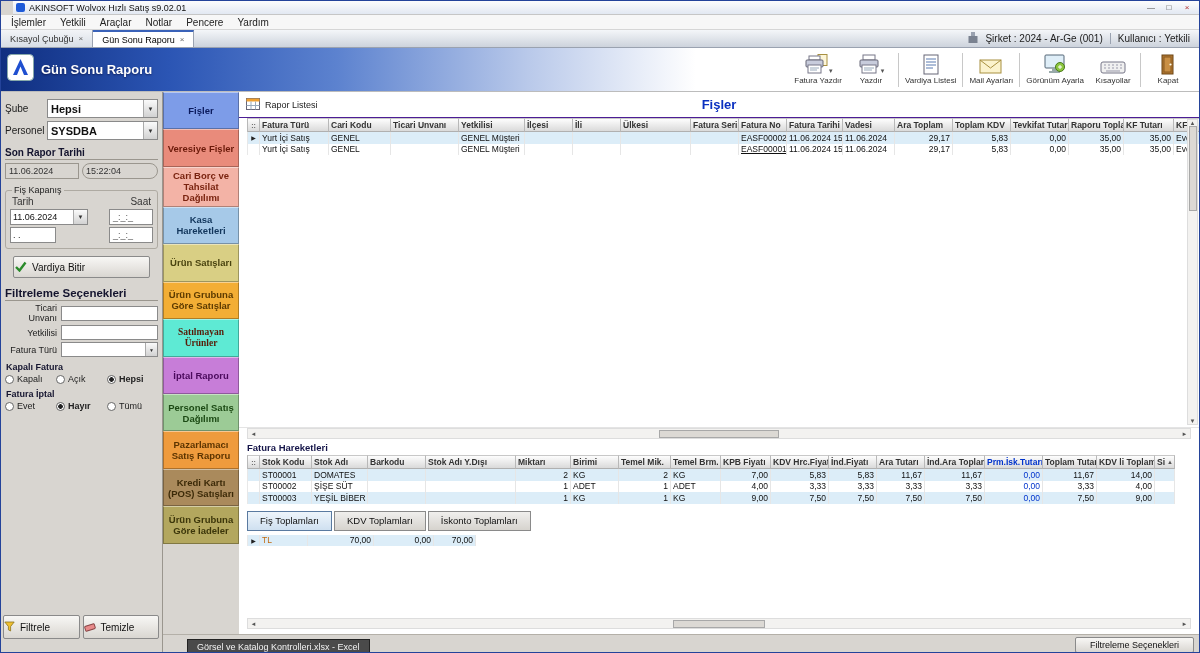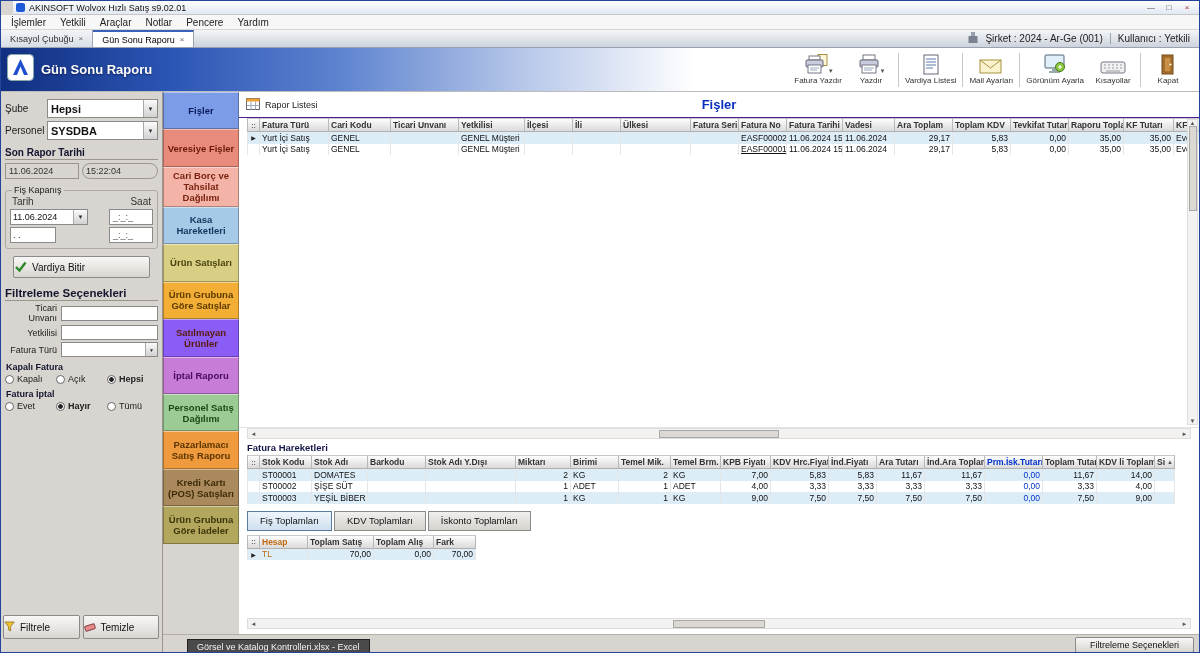--- a/index.html
+++ b/index.html
@@ -350,21 +350,21 @@
       </div>
     </div>
 
     <div class="repcol" id="repcol">
         <div class="rep-btn active" style="background: rgb(125, 156, 232); color: rgb(10, 26, 92);">Fişler</div>
         <div class="rep-btn" style="background: rgb(233, 139, 123); color: rgb(107, 26, 10);">Veresiye Fişler</div>
         <div class="rep-btn" style="background: rgb(243, 179, 166); color: rgb(122, 36, 16);">Cari Borç ve Tahsilat Dağılımı</div>
         <div class="rep-btn" style="background: rgb(166, 201, 232); color: rgb(18, 54, 92);">Kasa Hareketleri</div>
         <div class="rep-btn" style="background: rgb(217, 207, 132); color: rgb(74, 68, 16);">Ürün Satışları</div>
         <div class="rep-btn" style="background: rgb(243, 174, 53); color: rgb(92, 58, 0);">Ürün Grubuna Göre Satışlar</div>
-        <div class="rep-btn" style="background: #8b5cf6; color: rgb(88, 28, 8);">Satılmayan Ürünler</div>
+        <div class="rep-btn" style="background: #5eead4; color: rgb(88, 28, 8); font-family: Liberation Serif, serif;">Satılmayan Ürünler</div>
         <div class="rep-btn" style="background: rgb(199, 125, 216); color: rgb(74, 10, 92);">İptal Raporu</div>
         <div class="rep-btn" style="background: rgb(156, 203, 150); color: rgb(28, 74, 20);">Personel Satış Dağılımı</div>
         <div class="rep-btn" style="background: rgb(239, 155, 61); color: rgb(92, 52, 0);">Pazarlamacı Satış Raporu</div>
         <div class="rep-btn" style="background: rgb(170, 138, 92); color: rgb(60, 42, 8);">Kredi Kartı (POS) Satışları</div>
         <div class="rep-btn" style="background: rgb(179, 167, 94); color: rgb(60, 54, 10);">Ürün Grubuna Göre İadeler</div>
       </div>
 
     <div class="content">
       <div class="cap-row">
         <span><svg width="14" height="12" viewBox="0 0 14 12">
@@ -604,35 +604,20 @@
             <div class="g-c" style="width: 20px;"></div>
           </div>
         </div>
 
       <div class="btabs" id="btabs">
           <div class="btab active">Fiş Toplamları</div>
           <div class="btab">KDV Toplamları</div>
           <div class="btab">İskonto Toplamları</div>
         </div>
       <div class="grid">
-          <div class="g-head">
-            <div class="g-hc g-mk">::</div>
-            <div class="g-hc accent2" style="width: 48px;">
-              <span>Hesap</span>
-            </div>
-            <div class="g-hc" style="width: 66px;">
-              <span>Toplam Satış</span>
-            </div>
-            <div class="g-hc" style="width: 60px;">
-              <span>Toplam Alış</span>
-            </div>
-            <div class="g-hc" style="width: 42px;">
-              <span>Fark</span>
-            </div>
-          </div>
           <div class="g-row odd">
             <div class="g-c g-mk">▶</div>
             <div class="g-c accent2" style="width: 48px;">TL</div>
             <div class="g-c r" style="width: 66px;">70,00</div>
             <div class="g-c r" style="width: 60px;">0,00</div>
             <div class="g-c r" style="width: 42px;">70,00</div>
           </div>
         </div>
 
       <div class="spacer"></div>

